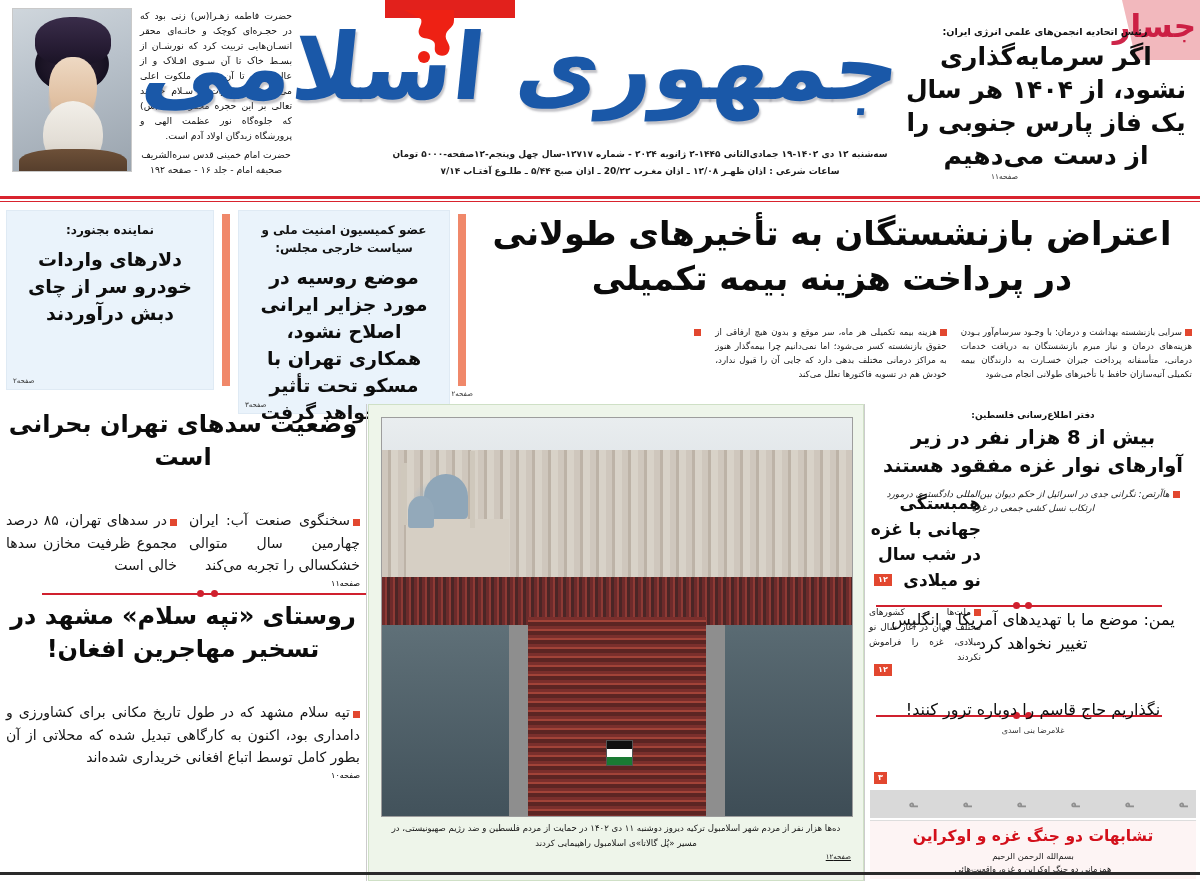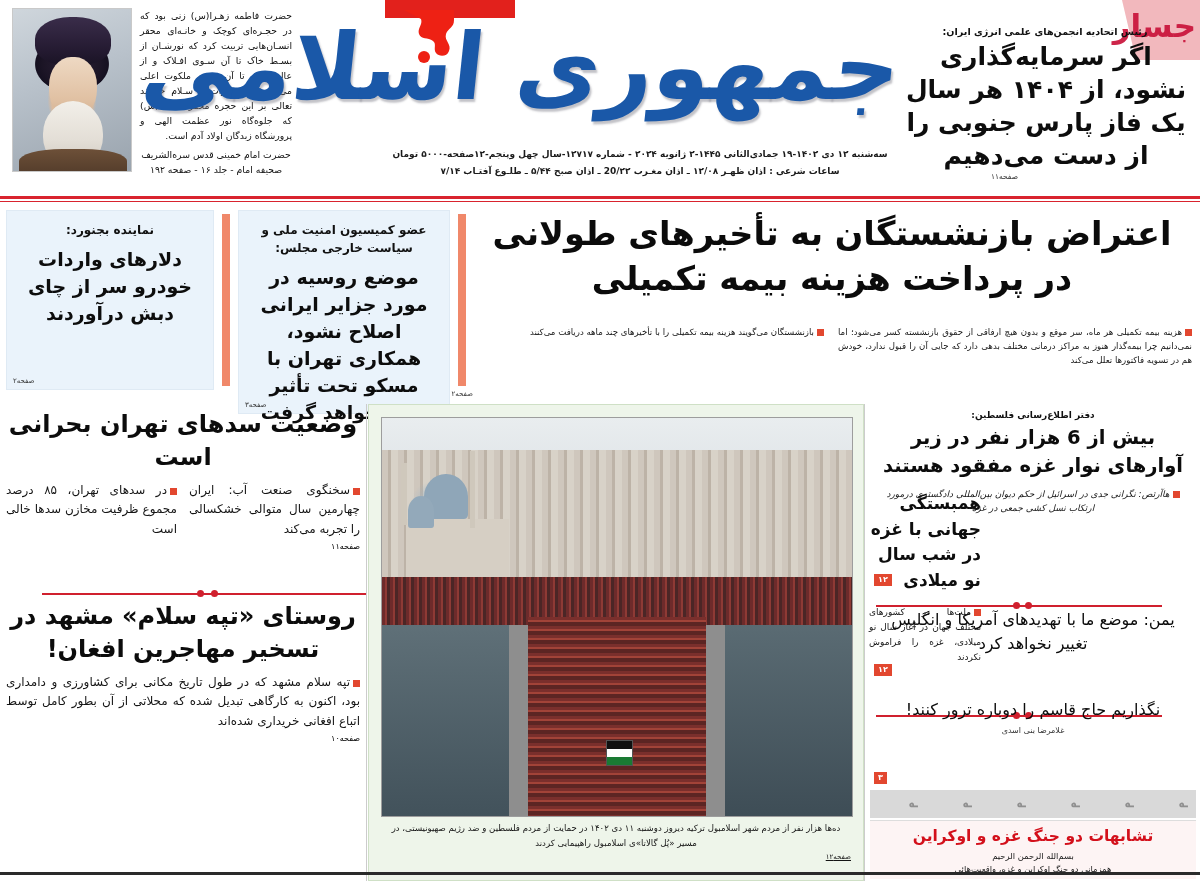--- a/index.html
+++ b/index.html
@@ -107,21 +107,21 @@
   
   #col-left{left:0;top:404px;width:366px;height:477px;}
   #col-center{left:368px;top:404px;width:496px;height:477px;background:#eef5ea;border:1px solid #cfe0c6;}
   #col-right{left:866px;top:404px;width:292px;height:477px;}
 
   .sep-v{position:absolute;top:404px;width:1px;height:477px;background:#cccccc;}
 
   
   .l-title{font-size:24px;font-weight:bold;line-height:1.36;text-align:center;color:#0c0c0c;}
   .l-subs{display:flex;gap:12px;margin-top:8px;direction:rtl;}
-  .l-sub{flex:1;font-size:12px;line-height:1.6;text-align:justify;color:#151515;}
+  .l-sub{flex:1;font-size:14px;line-height:1.6;text-align:justify;color:#151515;margin-top:28px;}
   .dot-rule{position:relative;height:12px;margin:8px 0;}
   .dot-rule i{position:absolute;left:10px;right:10px;top:5px;height:2px;background:#d0202e;display:block;}
   .dot-rule b{position:absolute;top:2px;width:7px;height:7px;border-radius:50%;background:#d0202e;}
   .dot-rule b.a{left:48%;}
   .dot-rule b.b{left:52%;}
   .pg-badge{display:inline-block;background:#e2472f;color:#fff;font-size:8px;font-weight:bold;
     padding:2px 4px;line-height:1;}
 
   .mini-box{border:1px solid #b9b9b9;padding:8px 8px 18px;position:relative;background:#fff;}
   .mini-t1{font-size:13.5px;font-weight:bold;text-align:center;line-height:1.45;color:#111;}
@@ -242,24 +242,27 @@
     </div>
 
     <div class="abs orange-rule" style="left:458px;top:10px;height:172px;"></div>
 
     <div class="abs" id="main-head">
       <h1>اعتراض بازنشستگان به تأخیرهای طولانی در پرداخت هزینه بیمه تکمیلی</h1>
     </div>
 
     <div class="abs" id="main-subs">
       <div class="sub-col">
+        <span class="bullet"></span><span>سرایی بازنشسته بهداشت و درمان: با وجـود سرسام‌آور بـودن هزینه‌های درمان و نیاز مبرم بازنشستگان به دریافت خدمات درمانی، متأسفانه پرداخت جبران خسـارت به دارندگان بیمه تکمیلی آتیه‌سازان حافظ با تأخیرهای طولانی انجام می‌شود</span>
+      </div>
+      <div class="sub-col">
         <span class="bullet"></span><span>هزینه بیمه تکمیلی هر ماه، سر موقع و بدون هیچ ارفاقی از حقوق بازنشسته کسر می‌شود؛ اما نمی‌دانیم چرا بیمه‌گذار هنوز به مراکز درمانی مختلف بدهی دارد که جایی آن را قبول ندارد، خودش هم در تسویه فاکتورها تعلل می‌کند</span>
       </div>
       <div class="sub-col">
-        <span class="bullet"></span><span>بازنشستگان می‌گویند هزینه بیمه تکمیلی را با تأخیرهای چند ماهه دریافت می‌کنند</span>
+        <span class="bullet"></span>
       </div>
     </div>
     <div class="abs" id="main-page">صفحه۲</div>
   </div>
 
   <div class="abs" id="col-left">
 
     <div class="abs" style="left:6px;top:4px;width:354px;">
       <div class="l-title">وضعیت سدهای تهران بحرانی است</div>
       <div class="l-subs">
@@ -331,21 +334,21 @@
       </div>
     </div>
   </div>
 
   <div class="abs sep-v" style="left:864px;"></div>
 
   <div class="abs" id="col-right">
 
     <div class="abs" style="left:8px;top:6px;width:318px;">
       <div class="r-kicker">دفتر اطلاع‌رسانی فلسطین:</div>
-      <div class="r-title">بیش از 6 هزار نفر در زیر آوارهای نوار غزه مفقود هستند</div>
+      <div class="r-title">بیش از 8 هزار نفر در زیر آوارهای نوار غزه مفقود هستند</div>
       <div class="r-body">
         <span class="bullet"></span><span>هاآرتص: نگرانی جدی در اسرائیل از حکم دیوان بین‌المللی دادگستری درمورد ارتکاب نسل کشی جمعی در غزه</span>
       </div>
       <span class="pg-badge" style="position:absolute;left:0;top:164px;">۱۲</span>
     </div>
 
     <div class="abs dot-rule" style="left:14px;top:188px;width:306px;">
       <i></i>
       <b class="a"></b>
       <b class="b"></b>

